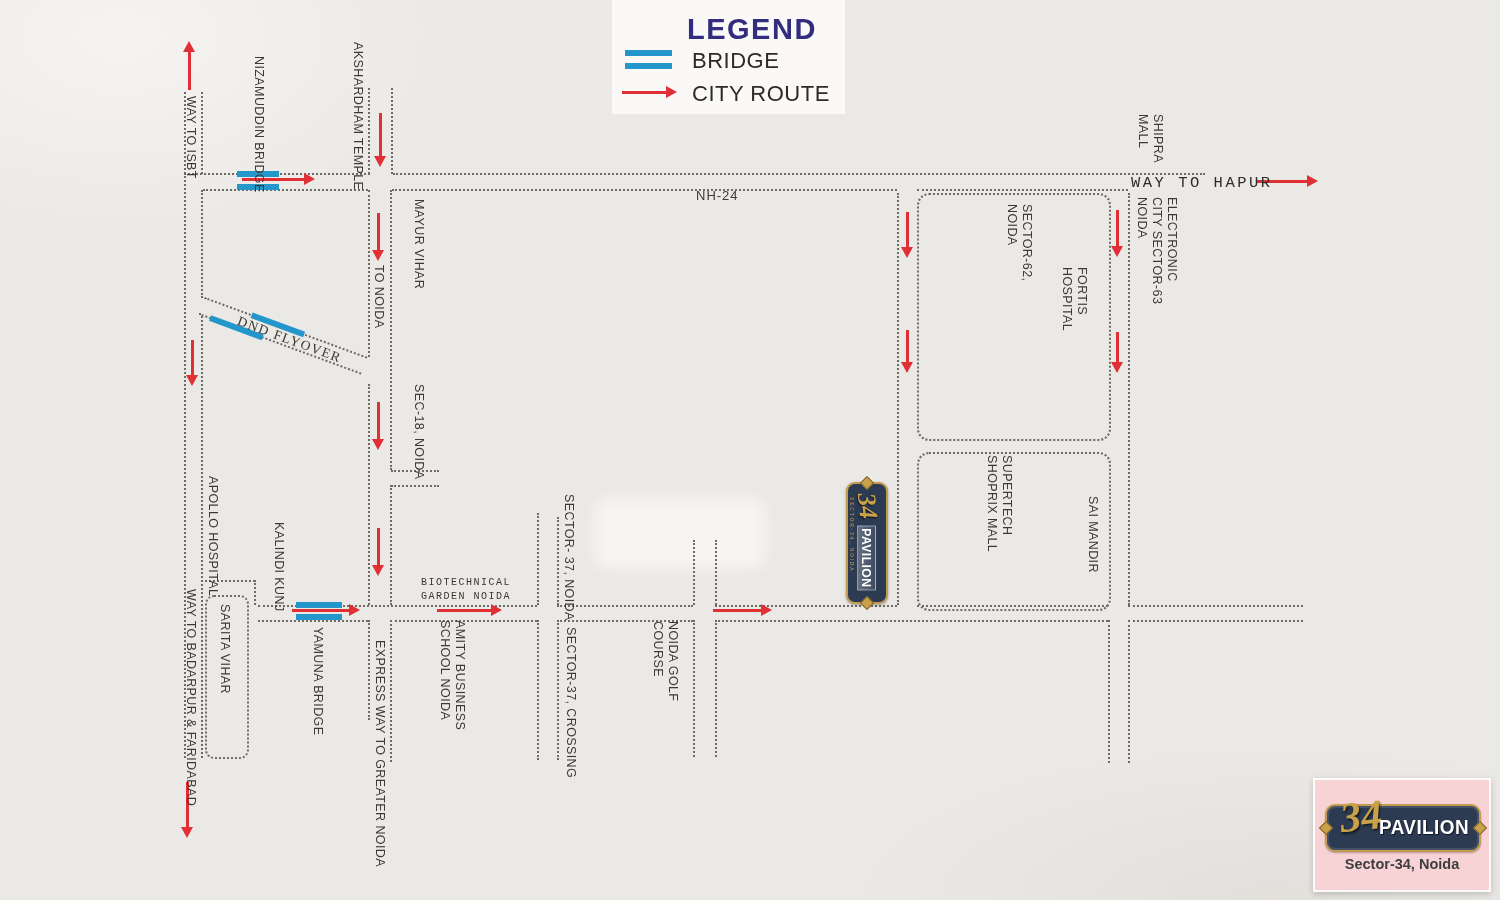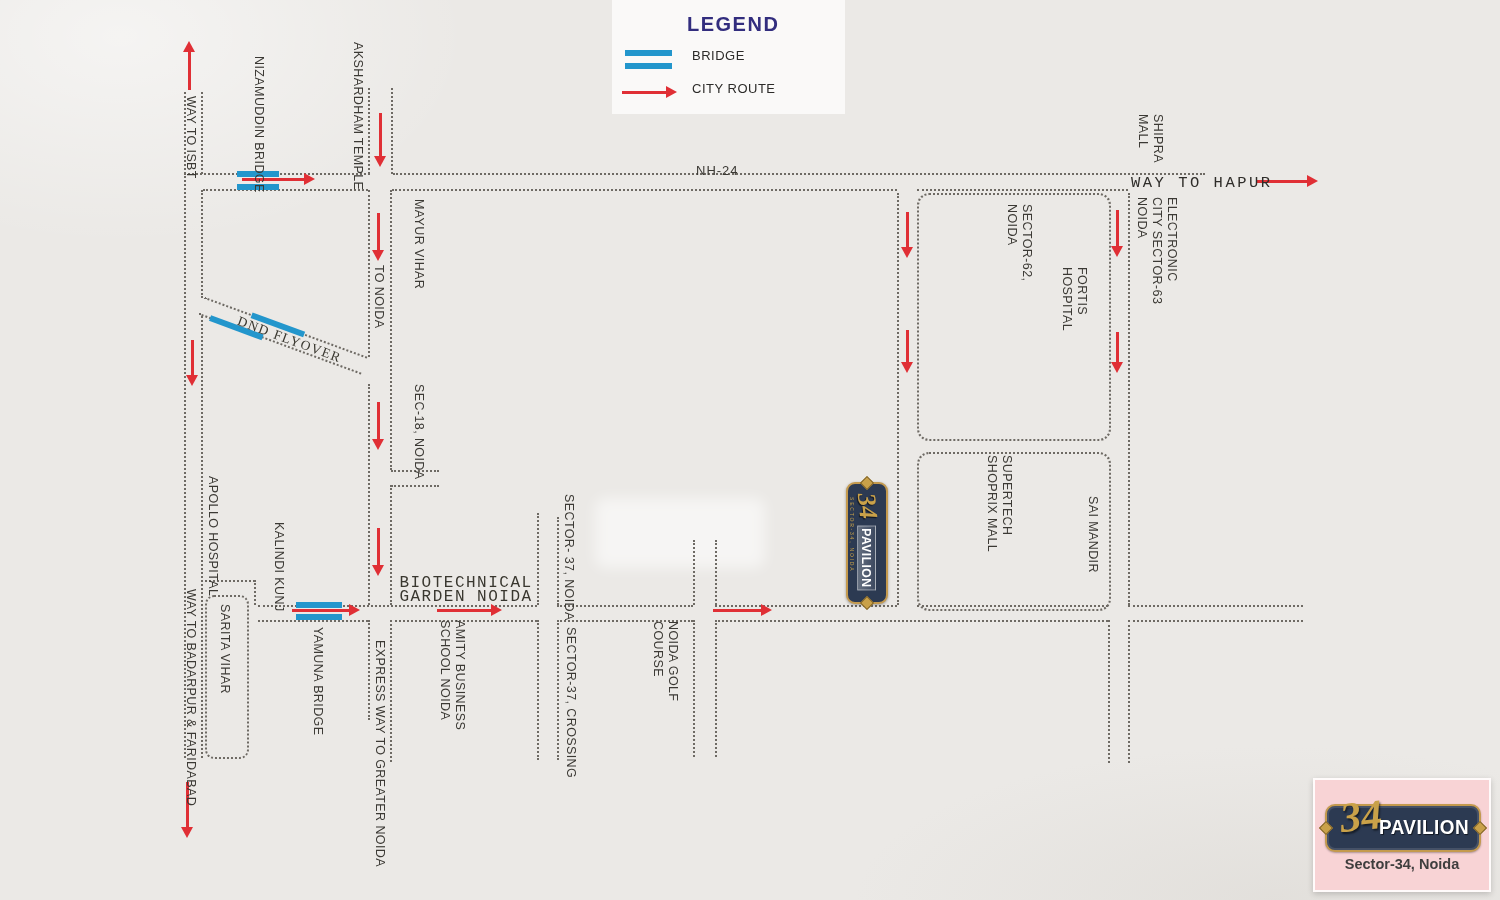--- a/index.html
+++ b/index.html
@@ -20,22 +20,22 @@
   .ar::after{content:"";position:absolute;right:-11px;top:-5px;border:6px solid transparent;border-left:11px solid #e02f35;border-right:none;}
   
   .bb{position:absolute;background:#2396cc;}
   
   .vlabel{position:absolute;writing-mode:vertical-rl;white-space:pre-line;
           font-size:12.5px;line-height:15px;color:#3b3934;letter-spacing:.4px;}
   .hlabel{position:absolute;color:#3b3934;}
   .serif{font-family:Liberation Mono, monospace;}
   
   .patchwhite{position:absolute;background:rgba(252,252,251,.82);}
-  .legend-heading{font-size:20px;font-weight:bold;color:#322d7e;letter-spacing:1.5px;}
-  .legend-item-label{font-size:13px;color:#2c2b29;letter-spacing:.5px;}
+  .legend-heading{font-size:29px;font-weight:bold;color:#322d7e;letter-spacing:1.5px;}
+  .legend-item-label{font-size:22px;color:#2c2b29;letter-spacing:.5px;}
   .route-title{font-size:63px;font-weight:bold;color:#2f2e2b;transform:scaleX(.82);transform-origin:center;white-space:nowrap;letter-spacing:-1px;}
   
   #flyover{position:absolute;left:205px;top:297px;width:173px;height:15px;
            border-top:2px dotted #6e6a64;border-bottom:2px dotted #6e6a64;
            transform:rotate(20.2deg);transform-origin:0 0;}
   #flyover .lbl{position:absolute;left:14px;top:1px;width:160px;text-align:center;
            font-family:"Liberation Serif",serif;font-size:13.5px;letter-spacing:1.5px;color:#39372f;white-space:nowrap;}
   
   #marker{position:absolute;left:846px;top:482px;width:38px;height:118px;background:#2c3a52;
           border:2px solid #c49a4e;border-radius:9px;box-shadow:0 1px 3px rgba(0,0,0,.35);}
@@ -178,23 +178,23 @@
 CITY SECTOR-63
 NOIDA</div>
   <div class="vlabel" style="left:1004px;top:204px">SECTOR-62,
 NOIDA</div>
   <div class="vlabel" style="left:1059px;top:267px">FORTIS
 HOSPITAL</div>
   <div class="vlabel" style="left:984px;top:455px">SUPERTECH
 SHOPRIX MALL</div>
   <div class="vlabel" style="left:1085px;top:496px">SAI MANDIR</div>
 
-  <div class="hlabel" style="left:696px;top:163px;font-size:13px;letter-spacing:1px">NH-24</div>
+  <div class="hlabel" style="left:696px;top:188px;font-size:13px;letter-spacing:1px">NH-24</div>
   <div class="hlabel serif" style="left:1131px;top:174px;font-size:15.5px;letter-spacing:2.5px;color:#2f2d2a">WAY TO HAPUR</div>
-  <div class="hlabel serif" style="left:398px;top:576px;width:136px;text-align:center;font-size:16px;letter-spacing:1.5px;white-space:pre-line;line-height:14px;color:#39372f">BIOTECHNICAL
+  <div class="hlabel serif" style="left:398px;top:576px;width:136px;text-align:center;font-size:10px;letter-spacing:1.5px;white-space:pre-line;line-height:14px;color:#39372f">BIOTECHNICAL
 GARDEN NOIDA</div>
 
   <div class="patchwhite" style="left:612px;top:0;width:233px;height:114px">
     <div class="legend-heading" style="position:absolute;left:75px;top:13px">LEGEND</div>
     <div class="bb" style="left:13px;top:50px;width:47px;height:6px"></div>
     <div class="bb" style="left:13px;top:63px;width:47px;height:6px"></div>
     <div class="legend-item-label" style="position:absolute;left:80px;top:48px">BRIDGE</div>
     <div class="ar" style="left:10px;top:91px;width:44px"></div>
     <div class="legend-item-label" style="position:absolute;left:80px;top:81px">CITY ROUTE</div>
   </div>

